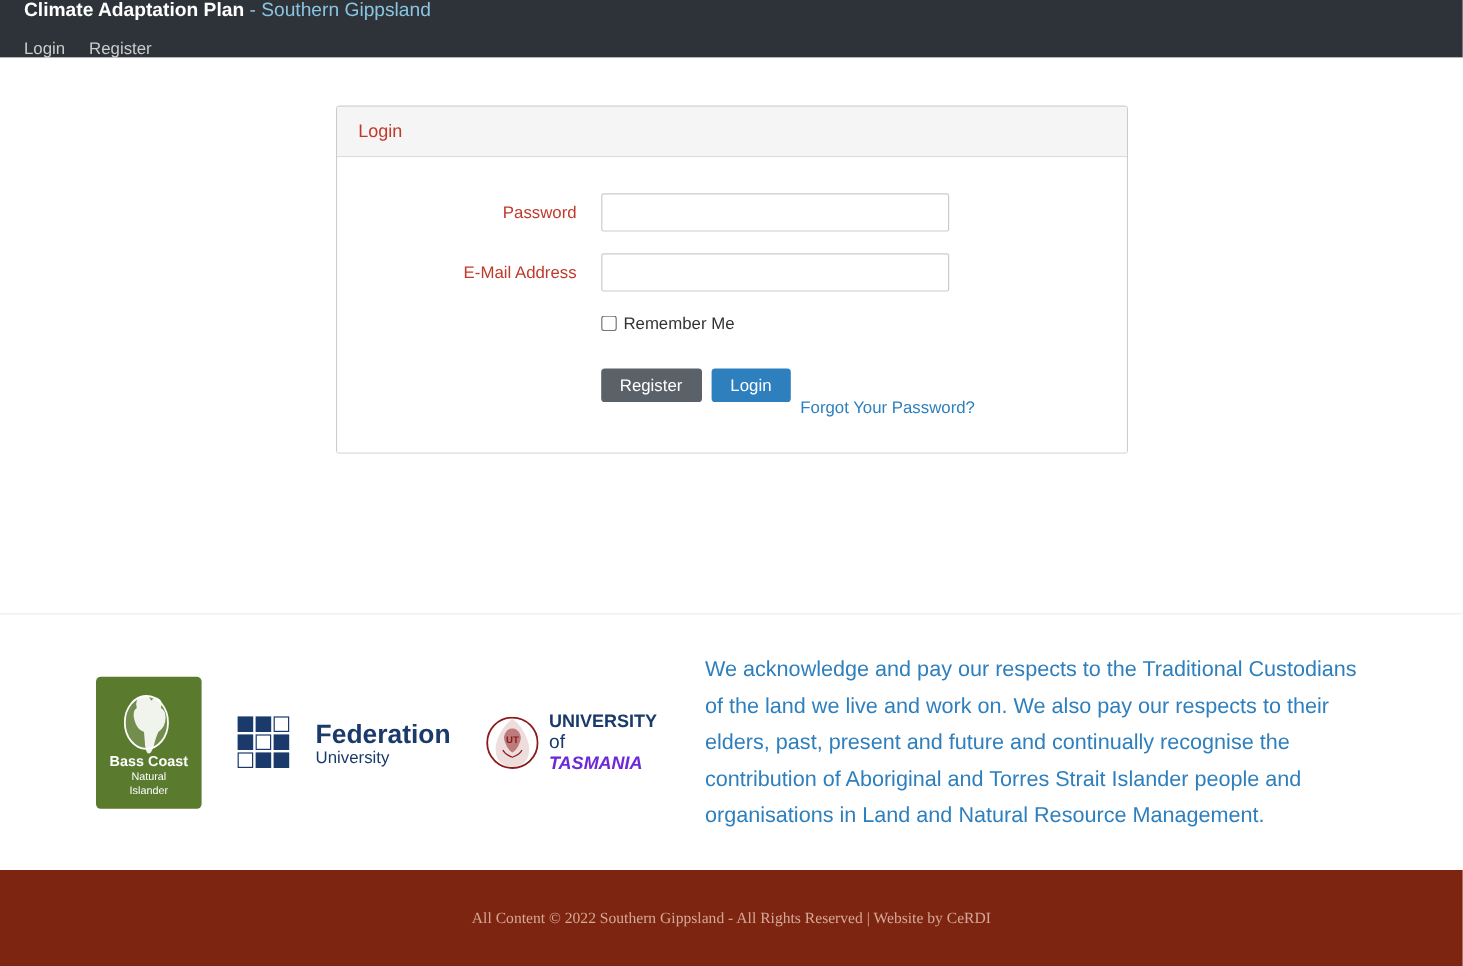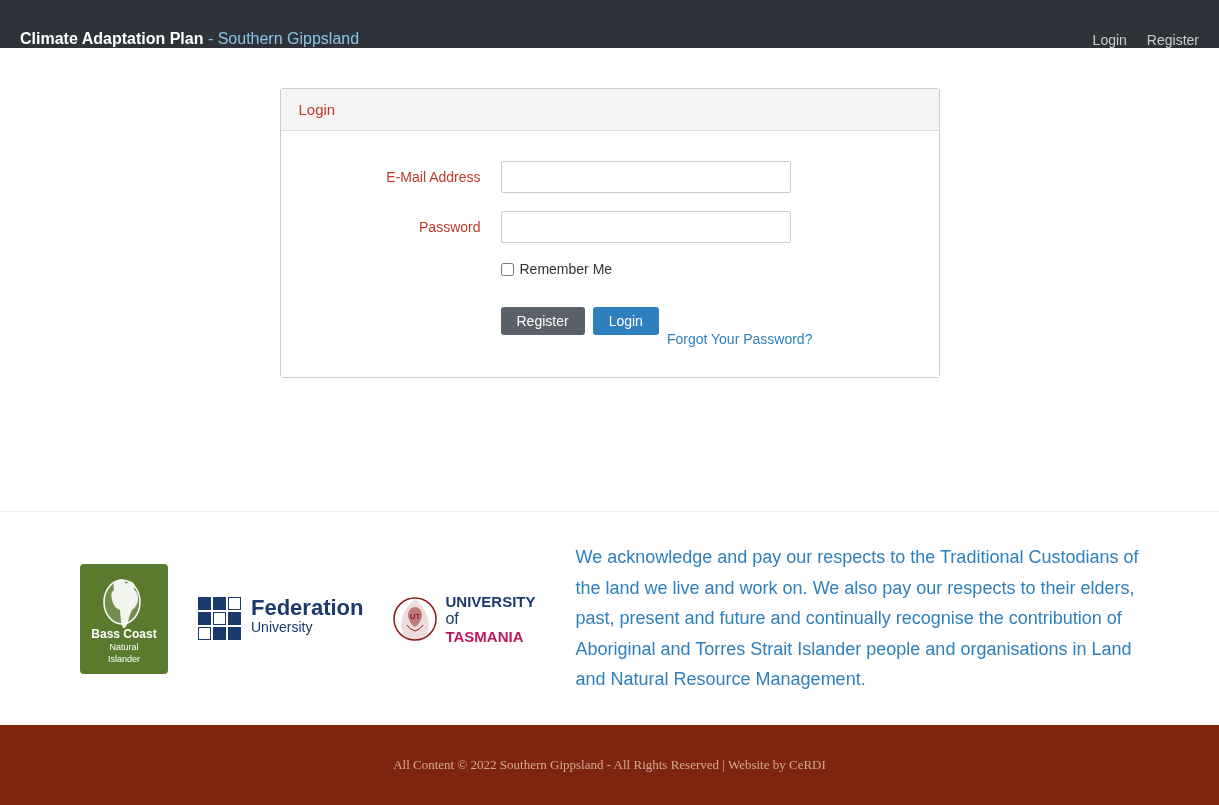--- a/index.html
+++ b/index.html
@@ -4,22 +4,23 @@
   <style>
     * { box-sizing: border-box; margin: 0; padding: 0; }
     body { font-family: Arial, sans-serif; font-size: 14px; background: #fff; min-height: 805px; display: flex; flex-direction: column; }
 
     
     .header {
       background: #2d3339;
       padding: 0 20px;
       height: 48px;
       display: flex;
-      align-items: flex-end;
+      align-items: flex-start;
       justify-content: space-between;
+      flex-direction: column;
     }
     .header-title {
       color: #fff;
       font-size: 16px;
     }
     .header-title strong { font-weight: bold; }
     .header-title span { color: #8bc4e0; font-weight: normal; }
     .header-nav { display: flex; gap: 20px; }
     .header-nav a {
       color: #ccc;
@@ -214,26 +215,26 @@
   </nav>
 </header>
 
 <div class="main-content">
   <div class="login-card">
     <div class="login-card-header">
       <span class="login-card-header-title">Login</span>
     </div>
     <div class="login-card-body">
       <div class="form-group">
+        <label>Password</label>
+        <input type="password" style="">
+      </div>
+      <div class="form-group">
         <label>E-Mail Address</label>
         <input type="text" style="">
-      </div>
-      <div class="form-group">
-        <label>Password</label>
-        <input type="password" style="">
       </div>
       <div class="form-check">
         <input type="checkbox" id="rememberMe" style="">
         <label for="rememberMe">Remember Me</label>
       </div>
       <div class="form-actions">
         <button class="btn-register">Register</button>
         <button class="btn-login">Login</button>
         <a href="#" class="forgot-link">Forgot Your Password?</a>
       </div>
@@ -255,21 +256,21 @@
         <path d="M20 18 Q18 10 24 8 Q30 6 32 12 Q35 8 38 10 Q42 12 40 18 Q44 20 44 26 Q44 34 38 38 Q36 42 34 50 Q32 56 30 56 Q28 56 27 50 L26 38 Q20 36 18 28 Q16 20 20 18Z" fill="white" opacity="0.9"></path>
       </svg>
       <div class="bcl-logo-text">
         <div class="main-text">Bass Coast</div>
         <div>Natural</div>
         <div>Islander</div>
       </div>
     </div>
 
     <div style="display:flex;flex-direction:column;align-items:flex-start;">
-      <div style="display:flex;align-items:flex-start;gap:10px;">
+      <div style="display:flex;align-items:flex-end;gap:22px;">
 
         <div style="display:grid;grid-template-columns:repeat(3,13px);grid-template-rows:repeat(3,13px);gap:2px;">
           <div style="background:#1a3a6b;"></div>
           <div style="background:#1a3a6b;"></div>
           <div style="background:transparent;border:1px solid #1a3a6b;"></div>
           <div style="background:#1a3a6b;"></div>
           <div style="background:transparent;border:1px solid #1a3a6b;"></div>
           <div style="background:#1a3a6b;"></div>
           <div style="background:transparent;border:1px solid #1a3a6b;"></div>
           <div style="background:#1a3a6b;"></div>
@@ -288,21 +289,21 @@
         <circle cx="22" cy="22" r="21" fill="none" stroke="#8b1a1a" stroke-width="1.5"></circle>
         <path d="M22 2 Q30 8 34 18 Q38 28 34 36 Q30 42 22 42 Q14 42 10 36 Q6 28 10 18 Q14 8 22 2Z" fill="#8b1a1a" opacity="0.15"></path>
 
         <path d="M16 14 Q18 10 22 10 Q26 10 28 14 Q30 18 28 22 Q26 28 22 30 Q18 28 16 22 Q14 18 16 14Z" fill="#8b1a1a" opacity="0.5"></path>
         <path d="M14 28 Q16 32 22 34 Q28 32 30 28" fill="none" stroke="#8b1a1a" stroke-width="1"></path>
         <text x="22" y="22" text-anchor="middle" fill="#8b1a1a" font-size="8" font-weight="bold">UT</text>
       </svg>
       <div class="utas-text-wrap">
         <div style="color:#1a3a6b;font-weight:bold;font-size:15px;">UNIVERSITY</div>
         <div style="color:#1a3a6b;font-size:16px;">of</div>
-        <div style="color:#be185d;font-weight:bold;font-size:15px;">TASMANIA</div>
+        <div style="color:#6d28d9;font-weight:bold;font-size:15px;font-style:italic;">TASMANIA</div>
       </div>
     </div>
 
   </div>
 
   <div class="acknowledgement">
     We acknowledge and pay our respects to the <span style="color:#2e7fbd;">Traditional Custodians of the land we live and work on.</span> We also pay our respects to their elders, past, present and future and continually recognise the contribution of Aboriginal and Torres Strait Islander people and organisations in <span style="color:#2e7fbd;">Land and Natural Resource Management.</span>
   </div>
 </div>
 

